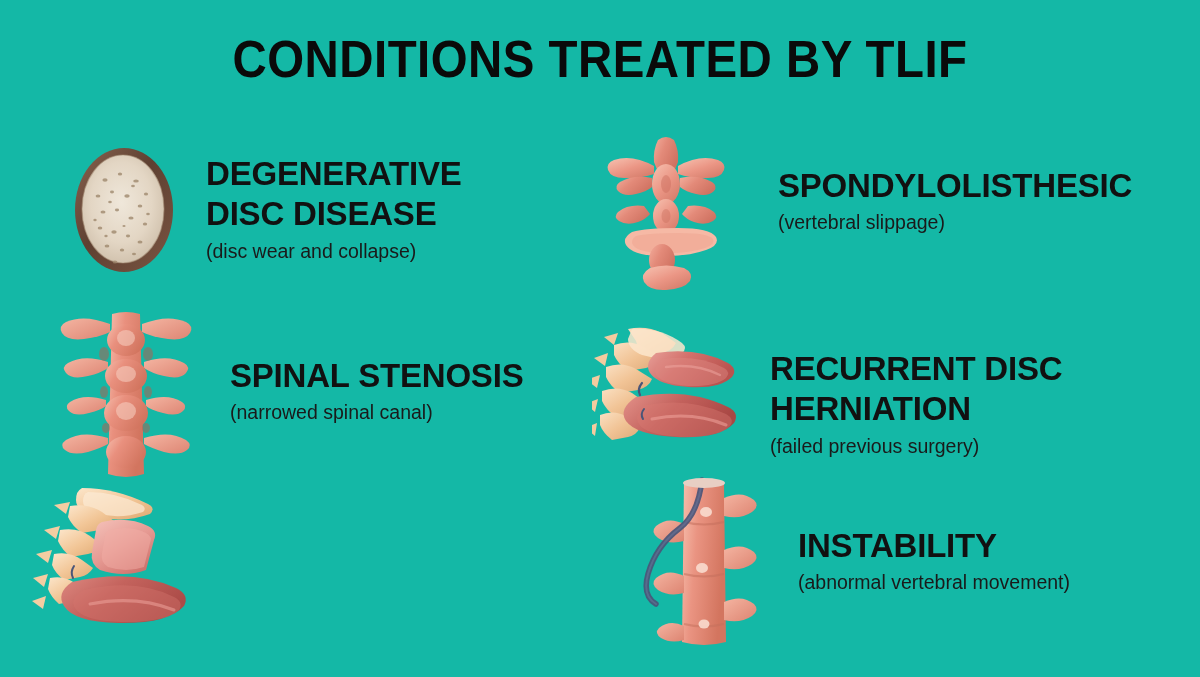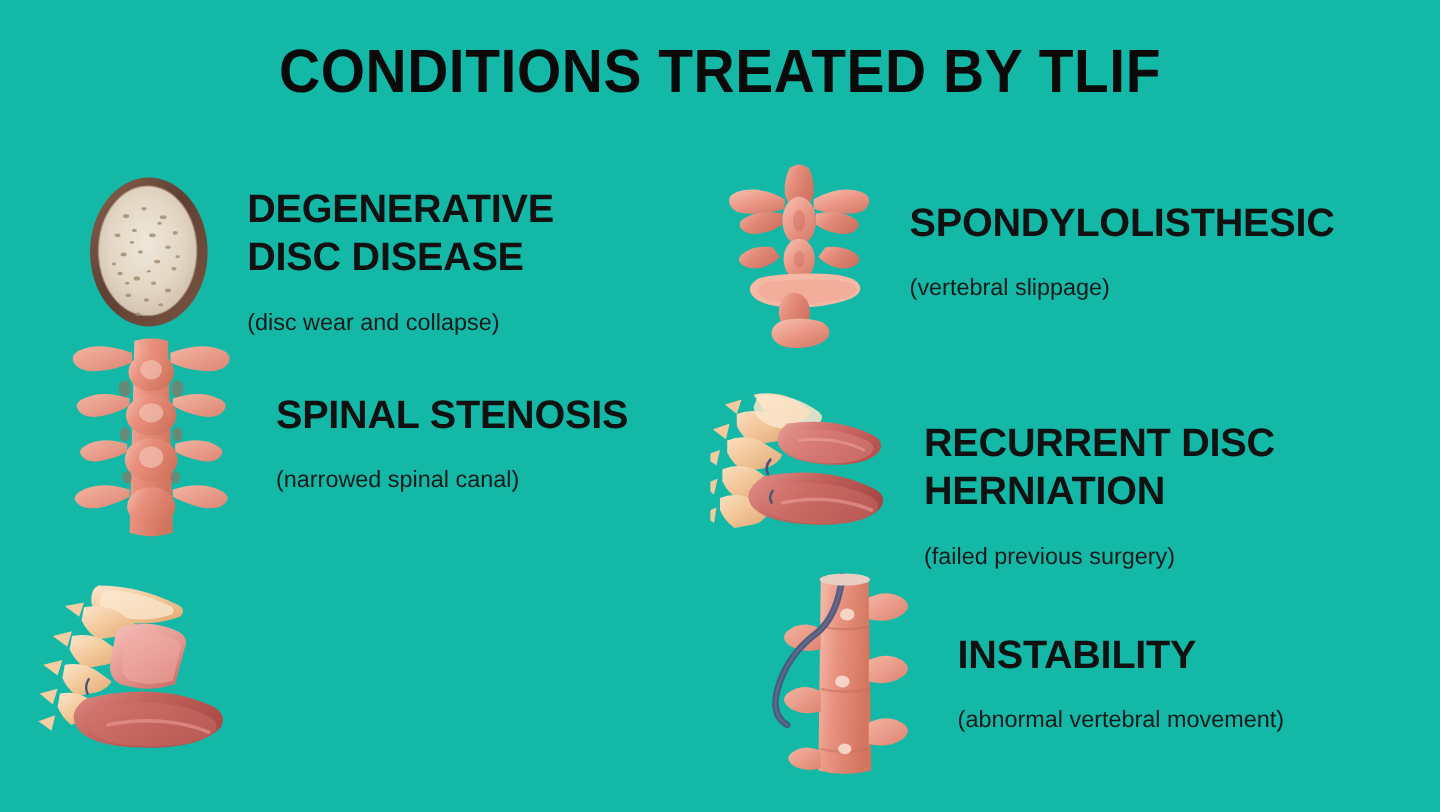--- a/index.html
+++ b/index.html
@@ -54,33 +54,33 @@
     line-height: 1.22;
     color: #111111;
     letter-spacing: -0.2px;
     white-space: pre-line;
   }
   .item-sub {
     font-size: 19.5px;
     font-weight: 400;
     line-height: 1.3;
     color: #1a1a1a;
-    margin-top: 22px;
+    margin-top: 4px;
     white-space: pre;
   }
   .item-title:empty { display: none; }
 
   
   #item-ddd        { left: 60px;  top: 18px;  width: 520px; }
   #item-ddd .item-text { padding-left: 18px; padding-top: 18px; }
 
-  #item-spondylo   { left: 596px; top: 10px;  width: 580px; }
+  #item-spondylo   { left: 596px; top: 10px;  width: 580px; gap: 20px; }
   #item-spondylo .item-text { padding-left: 22px; padding-top: 38px; }
 
-  #item-stenosis   { left: 52px;  top: 162px; width: 520px; }
+  #item-stenosis   { left: 52px;  top: 192px; width: 520px; }
   #item-stenosis .item-text { padding-left: 30px; padding-top: 46px; }
 
   #item-recurrent  { left: 592px; top: 205px; width: 590px; }
   #item-recurrent .item-text { padding-left: 28px; padding-top: 26px; }
 
   #item-nolabel    { left: 30px;  top: 360px; width: 540px; }
   #item-nolabel .item-text { padding-left: 22px; padding-top: 98px; }
 
   #item-instability{ left: 640px; top: 358px; width: 580px; }
   #item-instability .item-text { padding-left: 28px; padding-top: 50px; }

